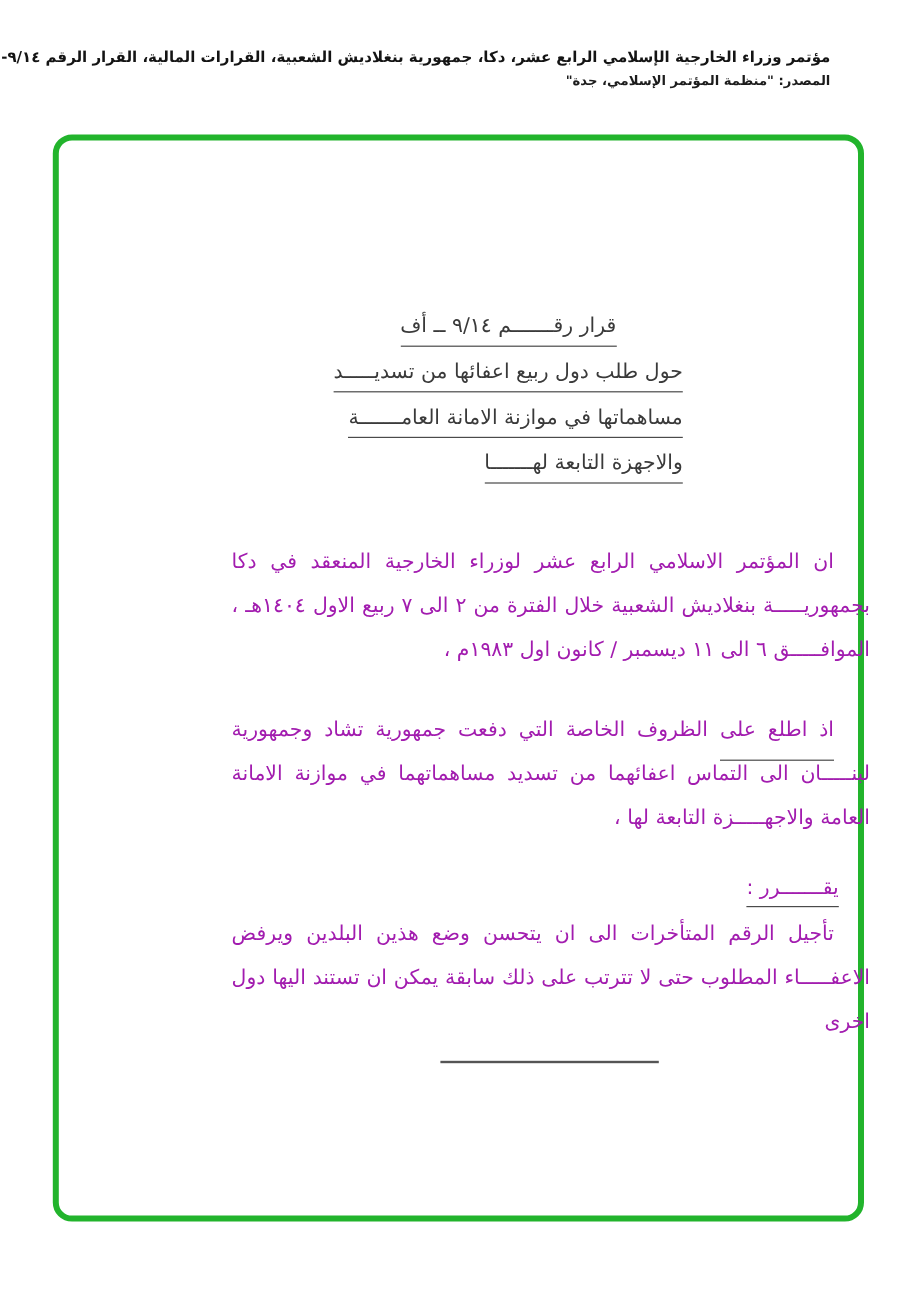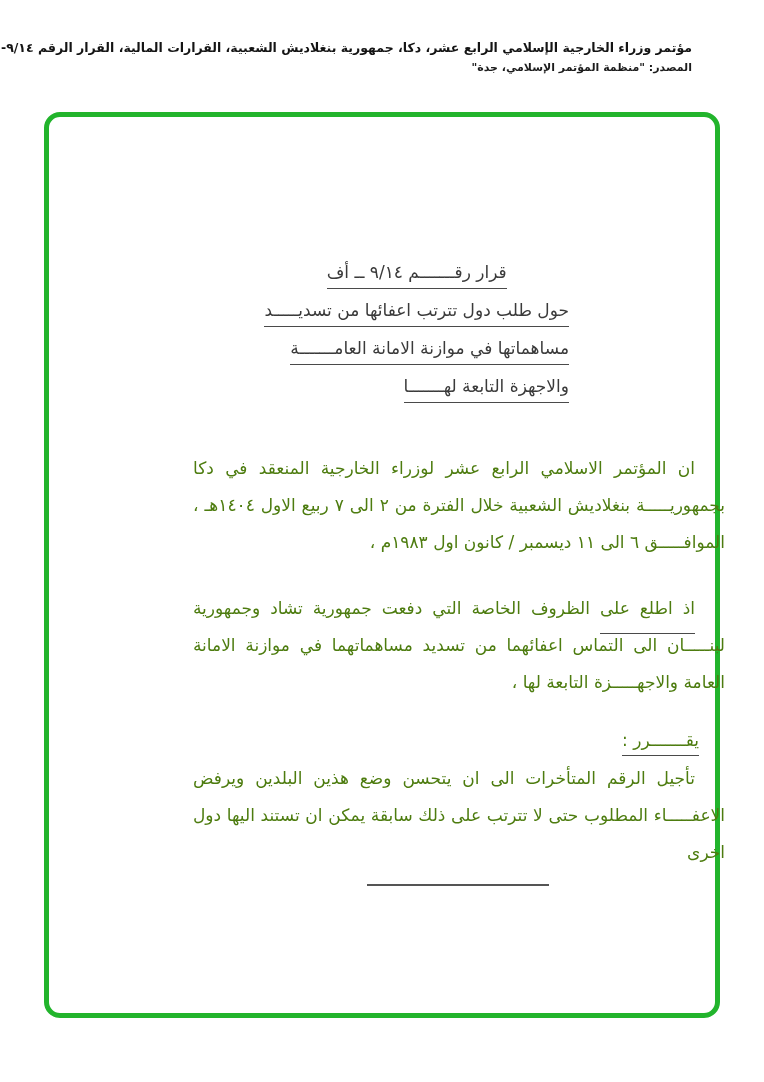--- a/index.html
+++ b/index.html
@@ -76,21 +76,21 @@
   }
   .title-line.first { text-align: center; }
 
   .doc-body {
     position: absolute;
     right: 72px;
     width: 532px;
     font-size: 17px;
     line-height: 37px;
     text-align: justify;
-    color: #4d7c0f;
+    color: #a21caf;
   }
   .para { text-indent: 30px; }
 
   .p1 { top: 338px; }
   .p2 { top: 478px; }
   .decree { top: 610px; text-align: right; text-indent: 26px; }
   .decree .underlined { border-bottom: 1.5px solid #4a4a4a; padding-bottom: 5px; margin-top: 23px; }
   .p2 .underlined { border-bottom: 1.5px solid #4a4a4a; padding-bottom: 15px; }
   .p3 { top: 648px; }
 
@@ -114,21 +114,21 @@
 
   <div class="green-box"></div>
 
   <div class="doc">
 
     <div class="title-block">
       <div class="title-line first">
         <span>قرار رقـــــــم  ٩/١٤ ــ أف</span>
       </div>
       <div class="title-line">
-        <span>حول طلب دول تترتب اعفائها من تسديـــــد</span>
+        <span>حول طلب دول ربيع اعفائها من تسديـــــد</span>
       </div>
       <div class="title-line">
         <span>مساهماتها في موازنة الامانة العامـــــــة</span>
       </div>
       <div class="title-line">
         <span>والاجهزة التابعة لهـــــــا</span>
       </div>
     </div>
 
     <div class="doc-body para p1">ان المؤتمر الاسلامي الرابع عشر لوزراء الخارجية المنعقد في دكا بجمهوريـــــة بنغلاديش الشعبية خلال الفترة من ٢ الى ٧ ربيع الاول ١٤٠٤هـ ، الموافـــــق ٦ الى ١١ ديسمبر / كانون اول ١٩٨٣م ،</div>

